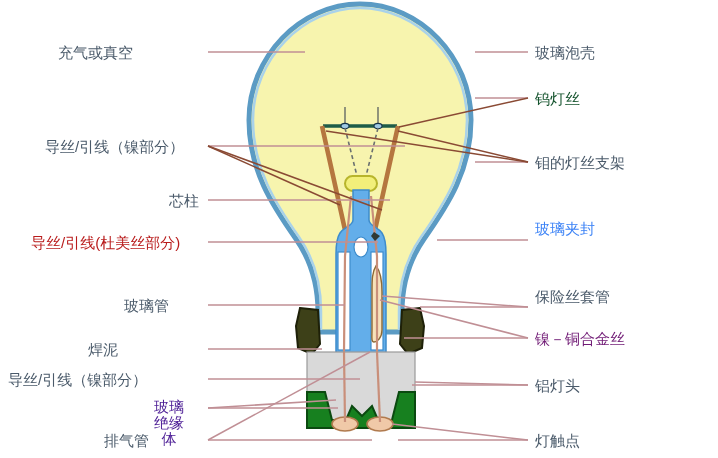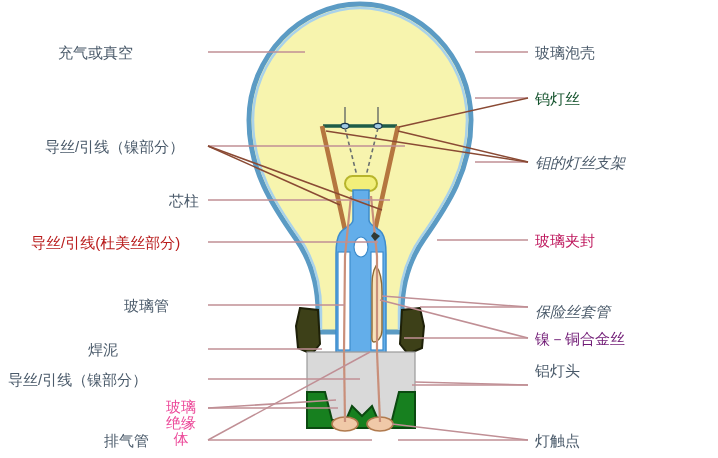--- a/index.html
+++ b/index.html
@@ -167,27 +167,27 @@
 
   <div id="labels-left-container">
       <div class="lbl left" style="left: 58px; top: 44px; color: rgb(74, 90, 106);">充气或真空</div>
       <div class="lbl left" style="left: 45px; top: 138px; color: rgb(74, 90, 106);">导丝/引线（镍部分）</div>
       <div class="lbl left" style="left: 169px; top: 192px; color: rgb(74, 90, 106);">芯柱</div>
       <div class="lbl left" style="left: 31px; top: 234px; color: #b91c1c;">导丝/引线(杜美丝部分)</div>
       <div class="lbl left" style="left: 124px; top: 297px; color: rgb(74, 90, 106);">玻璃管</div>
       <div class="lbl left" style="left: 88px; top: 341px; color: rgb(74, 90, 106);">焊泥</div>
       <div class="lbl left" style="left: 8px; top: 371px; color: rgb(74, 90, 106);">导丝/引线（镍部分）</div>
       <div class="lbl left" style="left: 104px; top: 432px; color: rgb(74, 90, 106);">排气管</div>
-      <div class="lbl left stack" style="left: 166px; top: 399px; color: #ec4899;">玻璃
+      <div class="lbl left stack" style="left: 154px; top: 399px; color: #4c1d95;">玻璃
 绝缘
 体</div>
     </div>
   <div id="labels-right-container">
       <div class="lbl right" style="left: 535px; top: 44px; color: rgb(74, 90, 106);">玻璃泡壳</div>
       <div class="lbl right" style="left: 535px; top: 90px; color: #14532d;">钨灯丝</div>
-      <div class="lbl right" style="left: 535px; top: 154px; color: rgb(74, 90, 106); font-style: italic;">钼的灯丝支架</div>
-      <div class="lbl right" style="left: 535px; top: 232px; color: #be185d;">玻璃夹封</div>
-      <div class="lbl right" style="left: 535px; top: 303px; color: rgb(74, 90, 106); font-style: italic;">保险丝套管</div>
+      <div class="lbl right" style="left: 535px; top: 154px; color: rgb(74, 90, 106);">钼的灯丝支架</div>
+      <div class="lbl right" style="left: 535px; top: 220px; color: #3b82f6;">玻璃夹封</div>
+      <div class="lbl right" style="left: 535px; top: 288px; color: rgb(74, 90, 106);">保险丝套管</div>
       <div class="lbl right" style="left: 535px; top: 330px; color: #701a75;">镍－铜合金丝</div>
-      <div class="lbl right" style="left: 535px; top: 362px; color: rgb(74, 90, 106);">铝灯头</div>
+      <div class="lbl right" style="left: 535px; top: 377px; color: rgb(74, 90, 106);">铝灯头</div>
       <div class="lbl right" style="left: 535px; top: 432px; color: rgb(74, 90, 106);">灯触点</div>
     </div>
 </div>
 
 </body></html>

